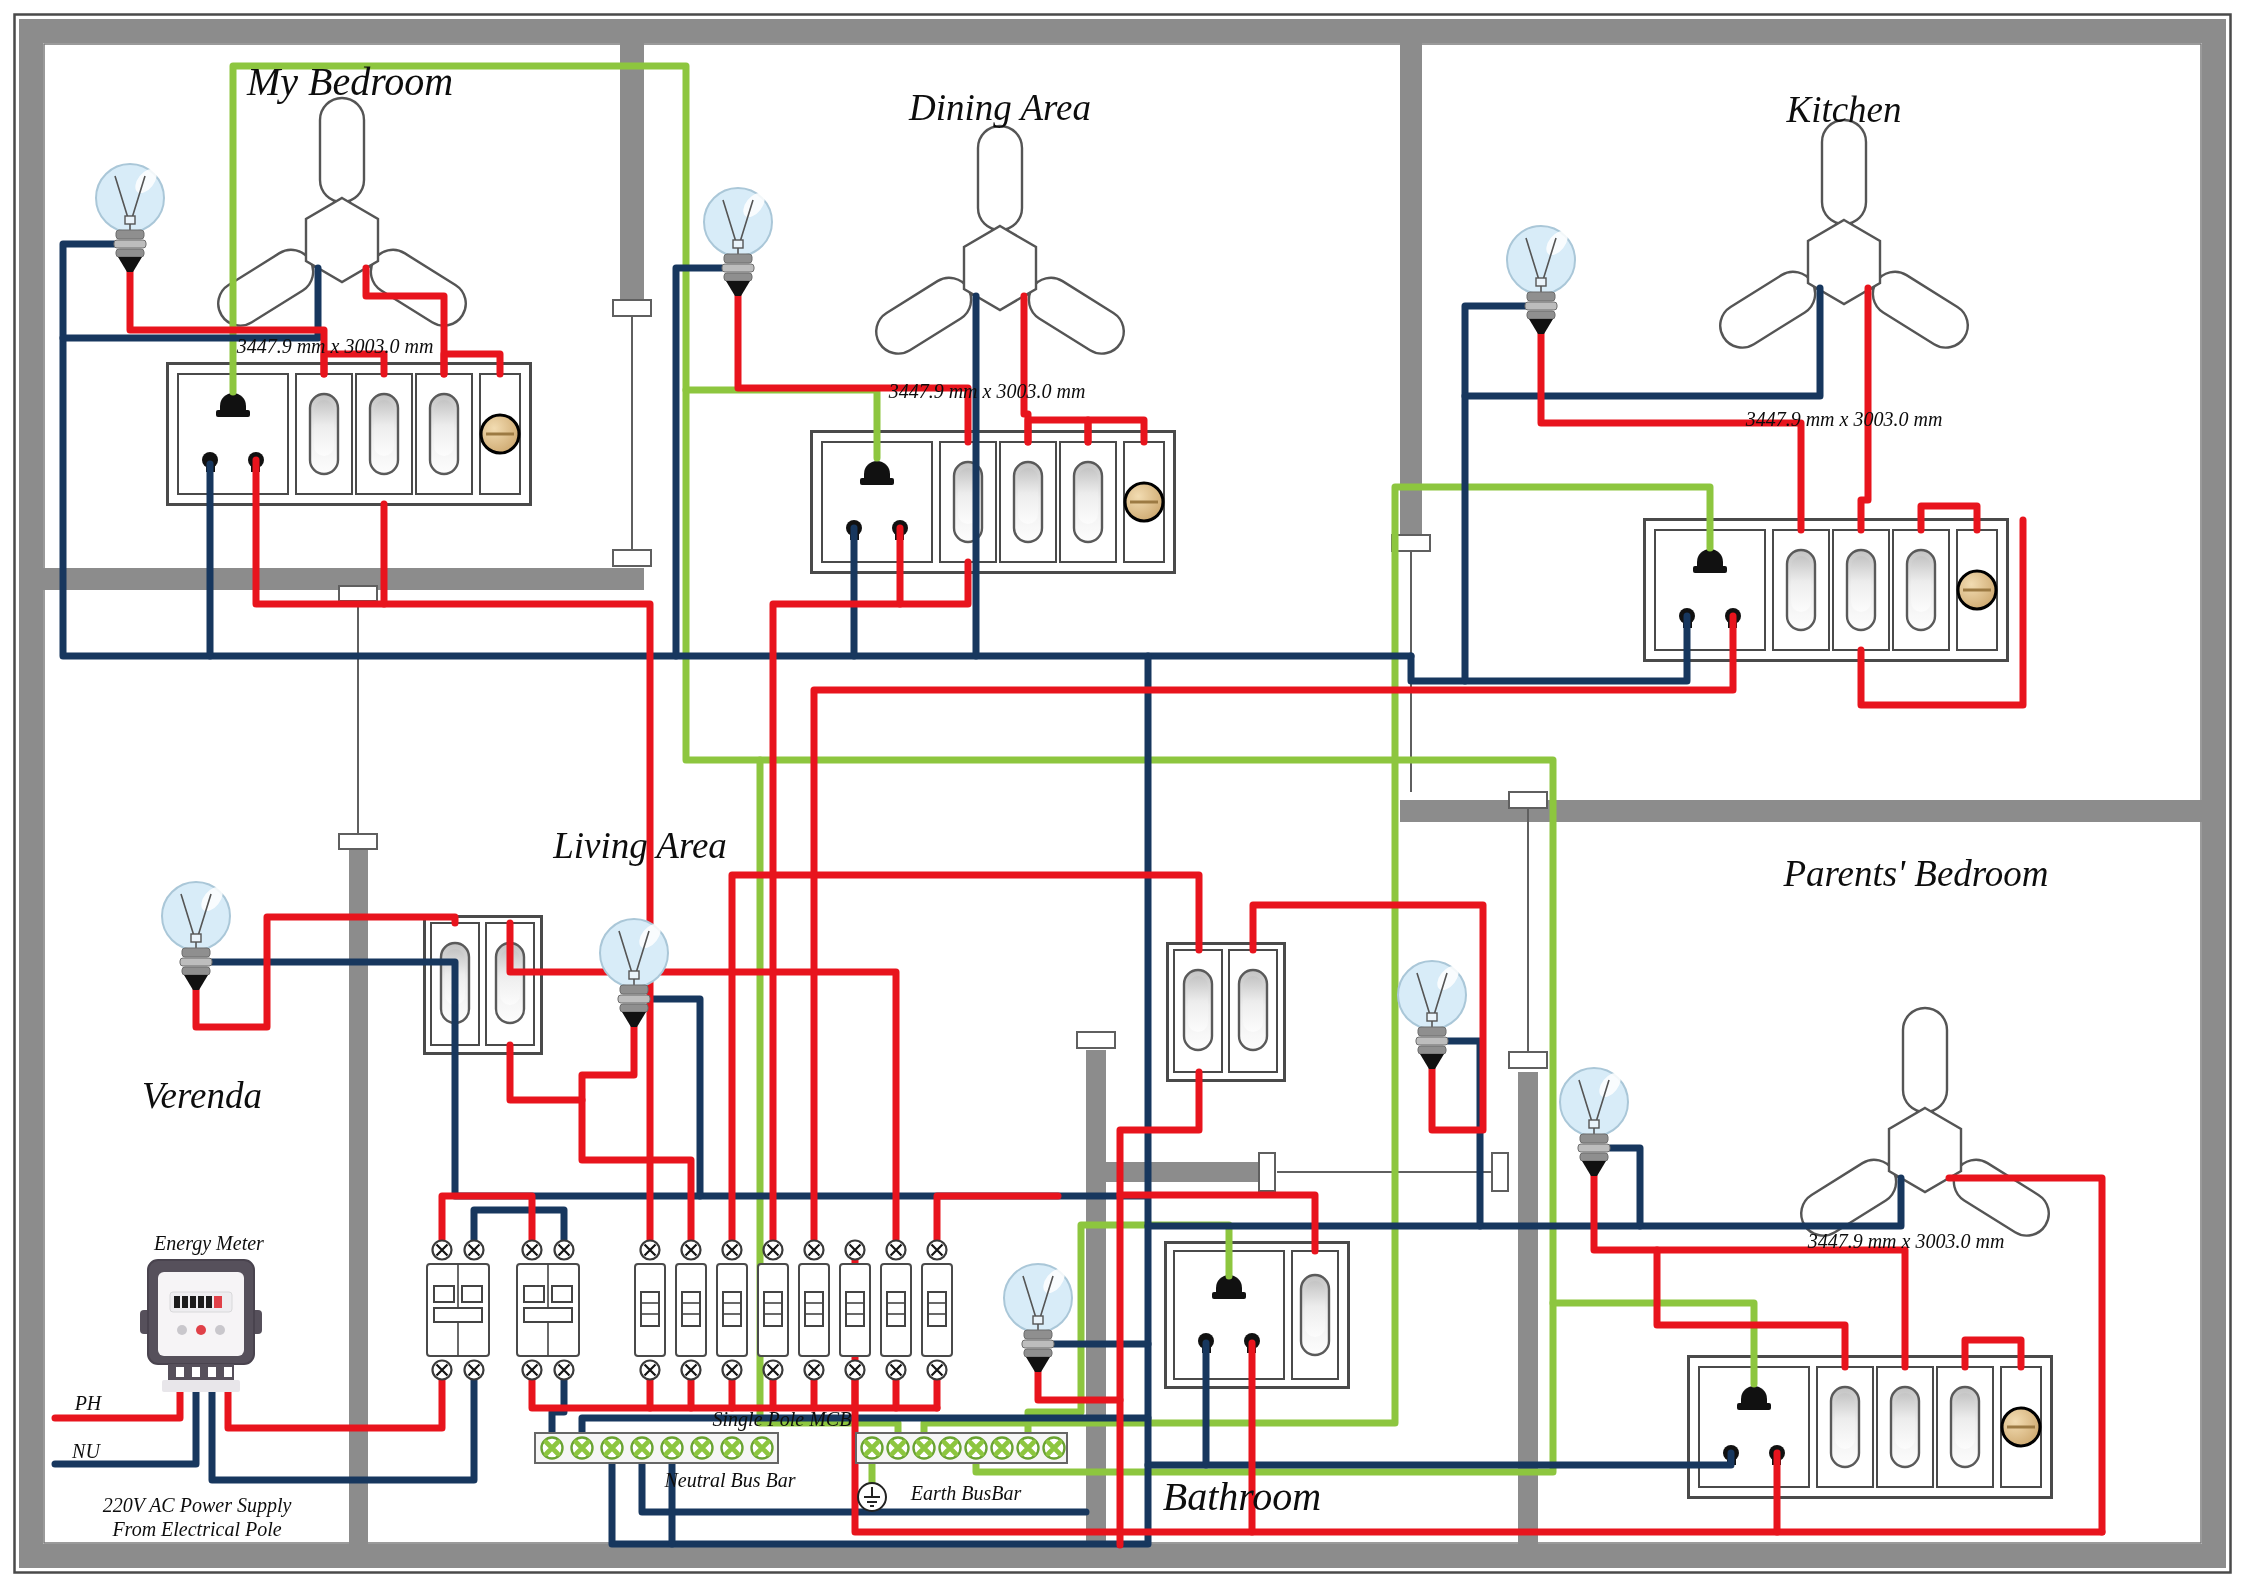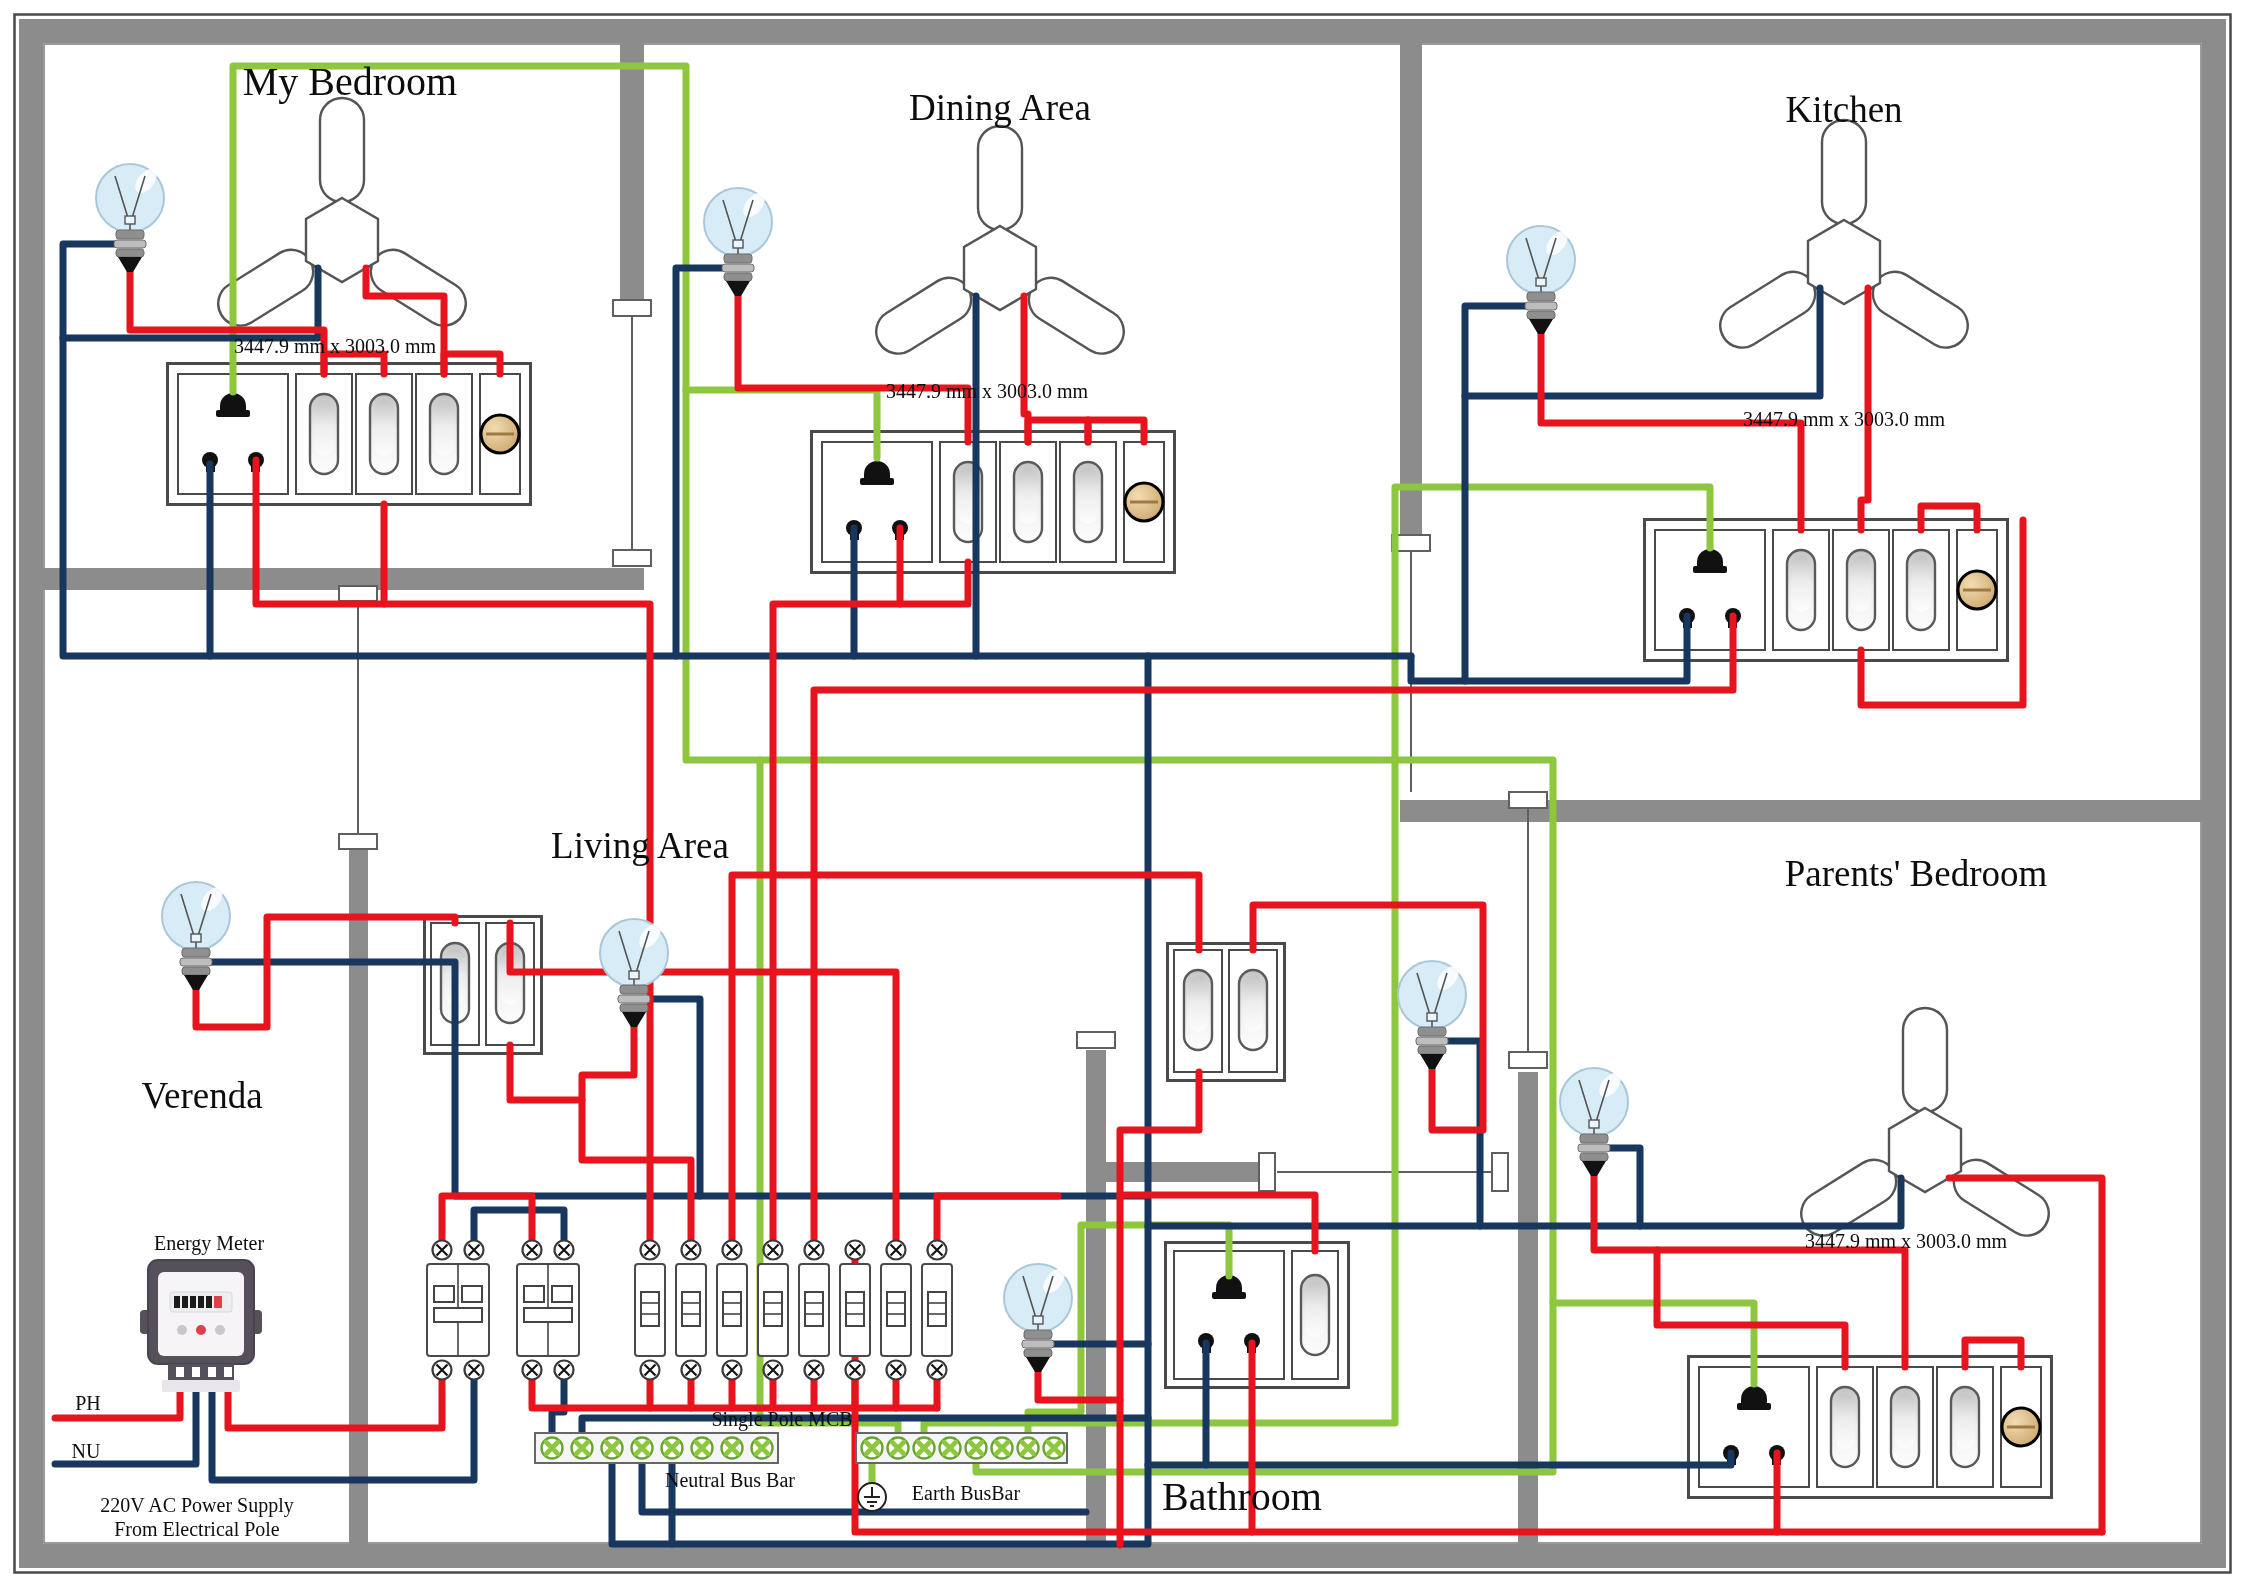--- a/index.html
+++ b/index.html
@@ -1,16 +1,16 @@
 <!DOCTYPE html>
 <html style="--live_wire: #e8141d; --neutral_wire: #17375e; --earth_wire: #8dc63f; --wall: #8c8c8c; --bulb_glass: #d8ecf8; --regulator_knob: #d9b987;"><head>
 <meta charset="utf-8">
 <style>
   html,body{margin:0;padding:0;background:#fff;}
-  .stage{position:relative;width:2245px;height:1587px;background:#ffffff;overflow:hidden;}
+  .stage{position:relative;width:2245px;height:1587px;background:#ffffff;overflow:hidden;font-style:italic;}
   svg text{font-family:"Liberation Serif","DejaVu Serif",serif;fill:#0d0d0d;}
   .t-room{font-size:37px;}
   .t-room-lg{font-size:40px;}
   .t-dim{font-size:20px;}
   .t-elec{font-size:20px;}
   .wall{fill:var(--wall,#8c8c8c);}
   .cap{fill:#ffffff;stroke:#5f5f5f;stroke-width:2;}
   .door{stroke:#5f5f5f;stroke-width:2;fill:none;}
   .wL{stroke:var(--live_wire,#e8141d);}
   .wN{stroke:var(--neutral_wire,#17375e);}

